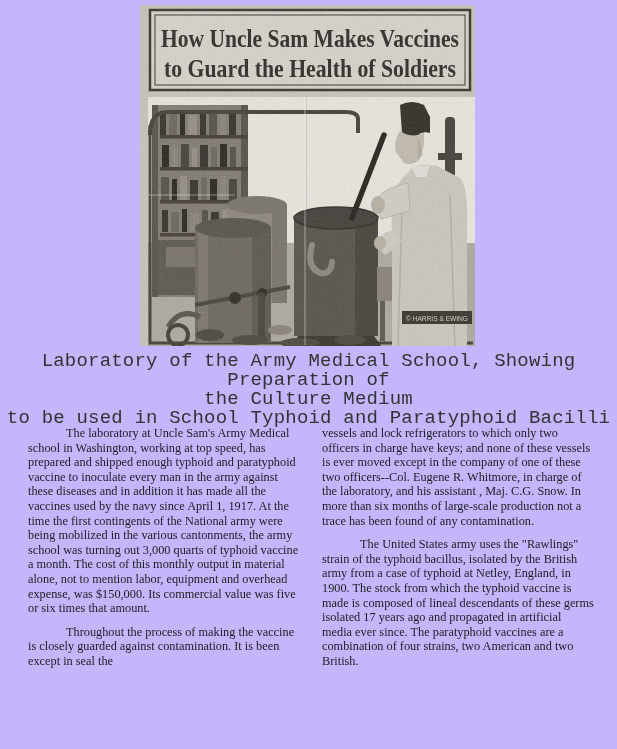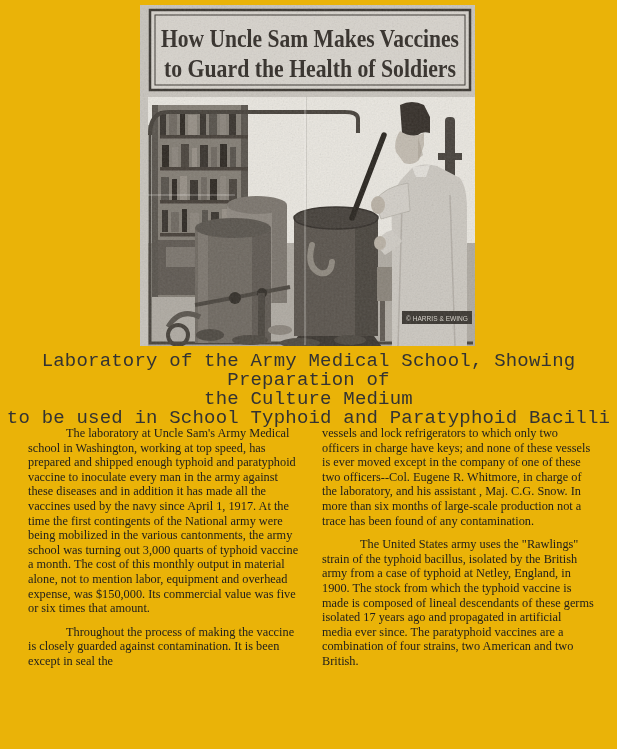--- a/index.html
+++ b/index.html
@@ -1,21 +1,21 @@
 <!DOCTYPE html>
 <html><head>
 <meta charset="utf-8">
 <style>
   * { box-sizing: border-box; }
   html, body { margin: 0; padding: 0; background: #ffffff; }
   .page {
     position: relative;
     width: 617px;
     height: 749px;
-    background: #eab308;
+    background: #c4b5fd;
     overflow: hidden;
     font-family: "Liberation Serif", "DejaVu Serif", serif;
   }
   .photo {
     position: absolute;
     left: 140px;
     top: 5px;
     width: 335px;
     height: 341px;
     margin: 0;

